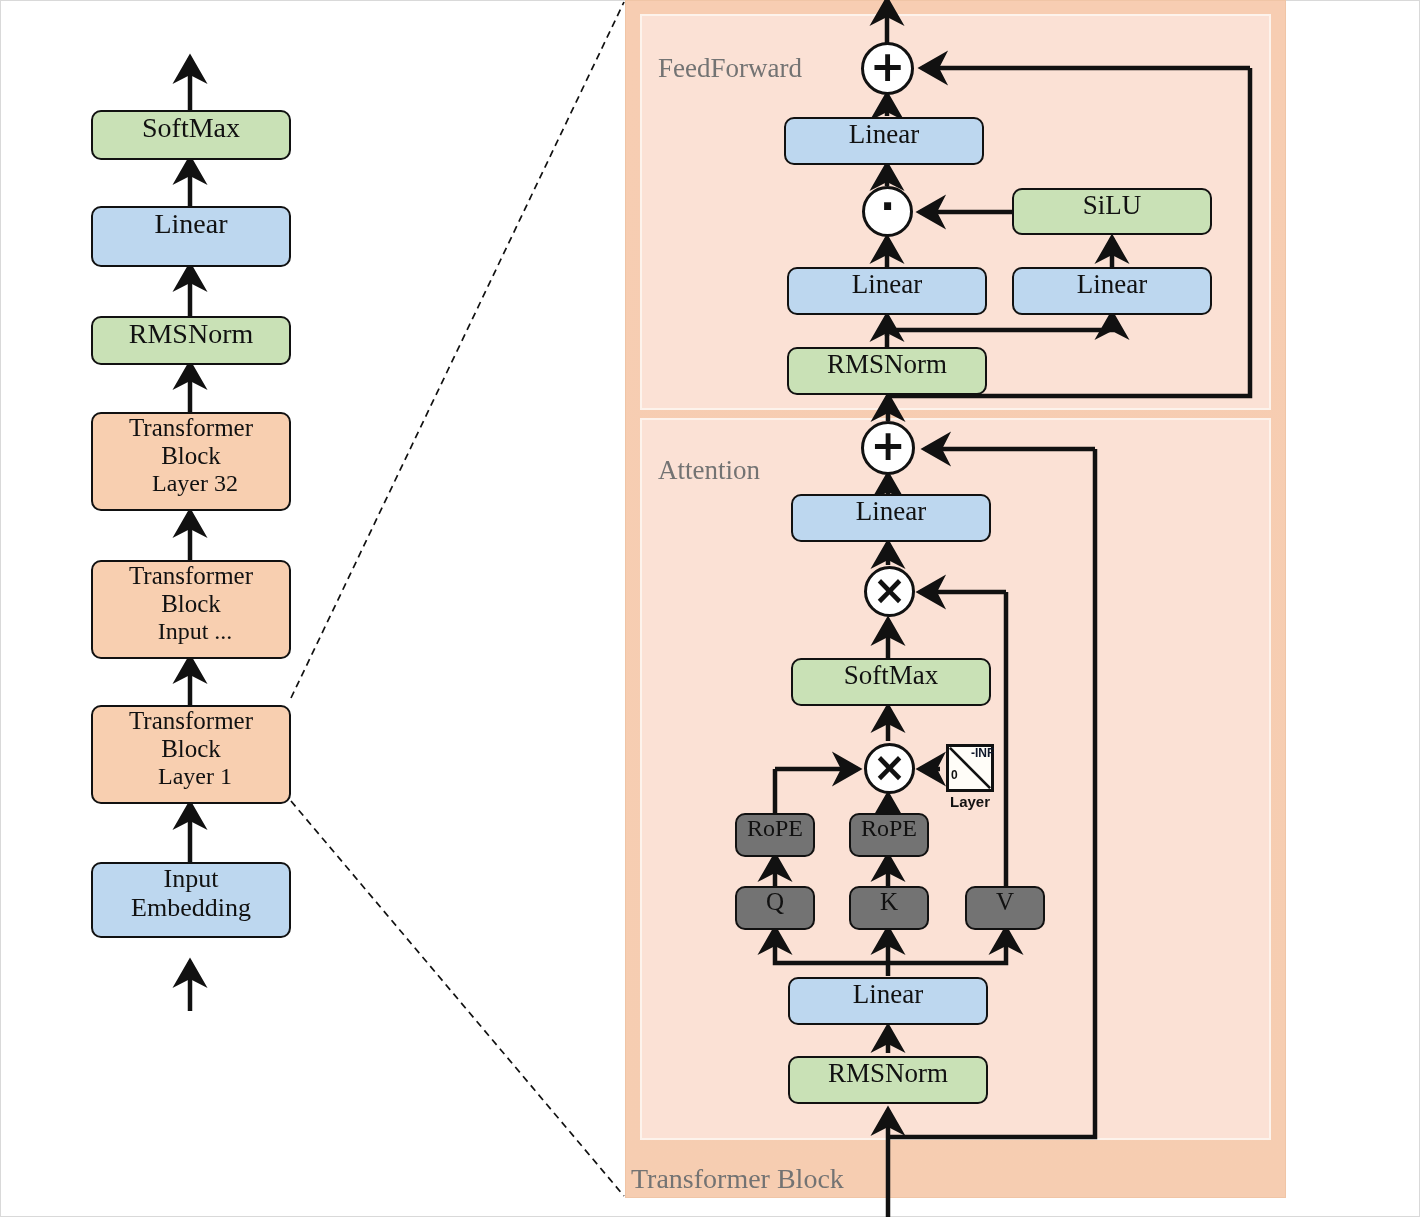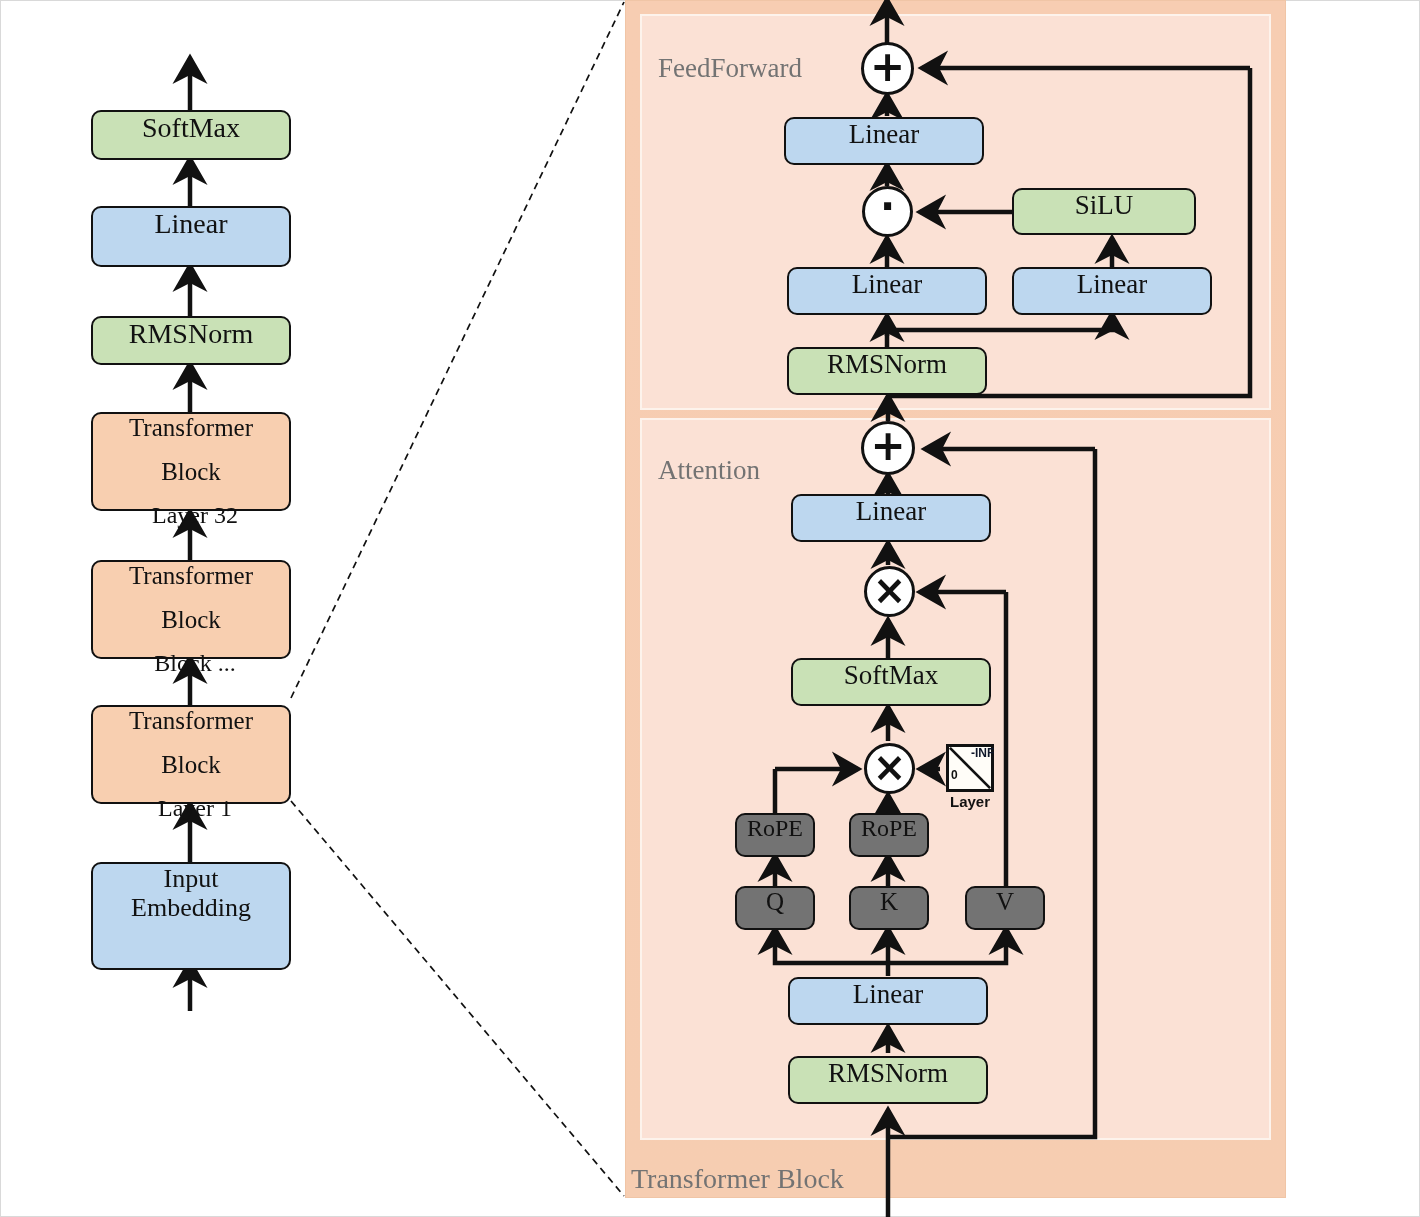--- a/index.html
+++ b/index.html
@@ -17,21 +17,21 @@
     border:2.5px solid #111;border-radius:10px;
     display:flex;flex-direction:column;align-items:center;justify-content:flex-start;
     text-align:center;line-height:1.12;
     background:#bad6ee;
   }
   .node .ttl{display:block;}
   .node .sub{display:block;font-size:24px;margin-left:8px;}
   .green{background:#c9e1b6;}
   .blue{background:#bdd7ef;}
   .blue2{background:#737373;}
-  .orange{background:#f8cfb0;gap:16px;}
+  .orange{background:#f8cfb0;}
 
   
   .outerpanel{
     position:absolute;box-sizing:border-box;
     background:linear-gradient(180deg,#f7cdb2 0%,#f6cdb1 100%);
     border:1px solid #f0c5a6;
   }
   .innerpanel{
     position:absolute;box-sizing:border-box;
     background:#fbe1d5;
@@ -185,47 +185,47 @@
 
   <div class="node orange" style="left:91px;top:412px;width:200px;height:99px;font-size:25px;">
     <span class="ttl">Transformer</span>
     <span class="ttl">Block</span>
     <span class="sub">Layer 32</span>
   </div>
 
   <div class="node orange" style="left:91px;top:560px;width:200px;height:99px;font-size:25px;">
     <span class="ttl">Transformer</span>
     <span class="ttl">Block</span>
-    <span class="sub">Block ...</span>
+    <span class="sub">Input ...</span>
   </div>
 
   <div class="node orange" style="left:91px;top:705px;width:200px;height:99px;font-size:25px;">
     <span class="ttl">Transformer</span>
     <span class="ttl">Block</span>
     <span class="sub">Layer 1</span>
   </div>
 
-  <div class="node blue" style="left:91px;top:862px;width:200px;height:108px;font-size:26px;">
+  <div class="node blue" style="left:91px;top:862px;width:200px;height:76px;font-size:26px;">
     <span class="ttl">Input</span>
     <span class="ttl">Embedding</span>
   </div>
 
   <div class="op" style="left:861px;top:42px;width:53px;height:53px;">
     <span class="glyph" style="font-size:42px;font-weight:700;margin-top:-4px;">+</span>
   </div>
 
   <div class="node blue" style="left:784px;top:117px;width:200px;height:48px;font-size:27px;">
     <span class="ttl">Linear</span>
   </div>
 
   <div class="op" style="left:862px;top:186px;width:51px;height:51px;">
     <span class="glyph" style="font-size:40px;font-weight:700;margin-top:-12px;">·</span>
   </div>
 
-  <div class="node green" style="left:1012px;top:188px;width:184px;height:47px;font-size:27px;">
+  <div class="node green" style="left:1012px;top:188px;width:200px;height:47px;font-size:27px;">
     <span class="ttl">SiLU</span>
   </div>
 
   <div class="node blue" style="left:787px;top:267px;width:200px;height:48px;font-size:27px;">
     <span class="ttl">Linear</span>
   </div>
 
   <div class="node blue" style="left:1012px;top:267px;width:200px;height:48px;font-size:27px;">
     <span class="ttl">Linear</span>
   </div>

